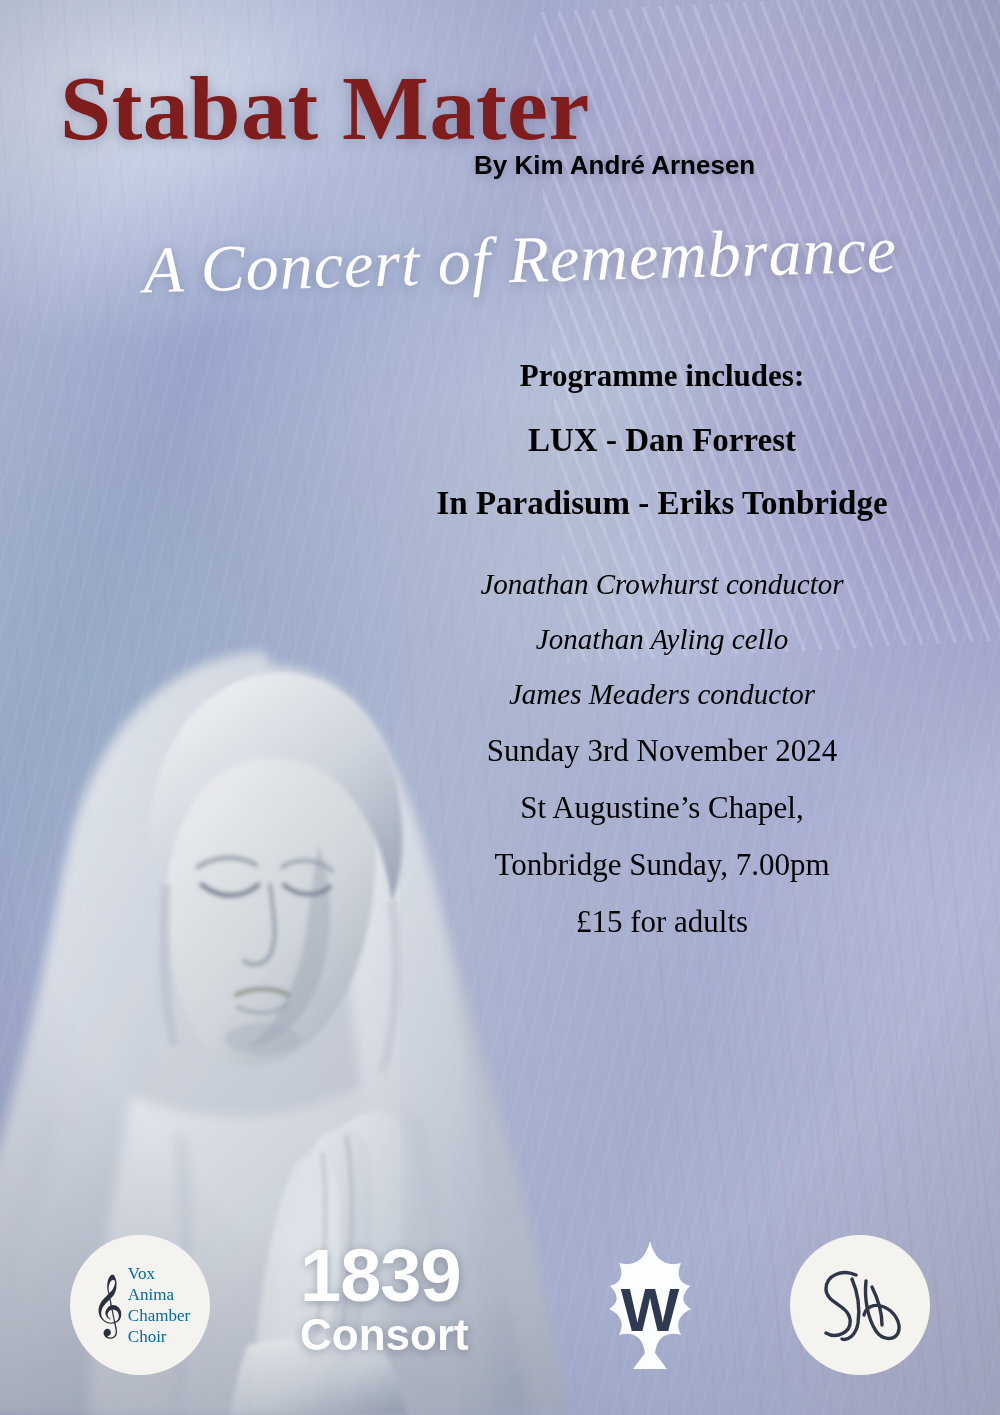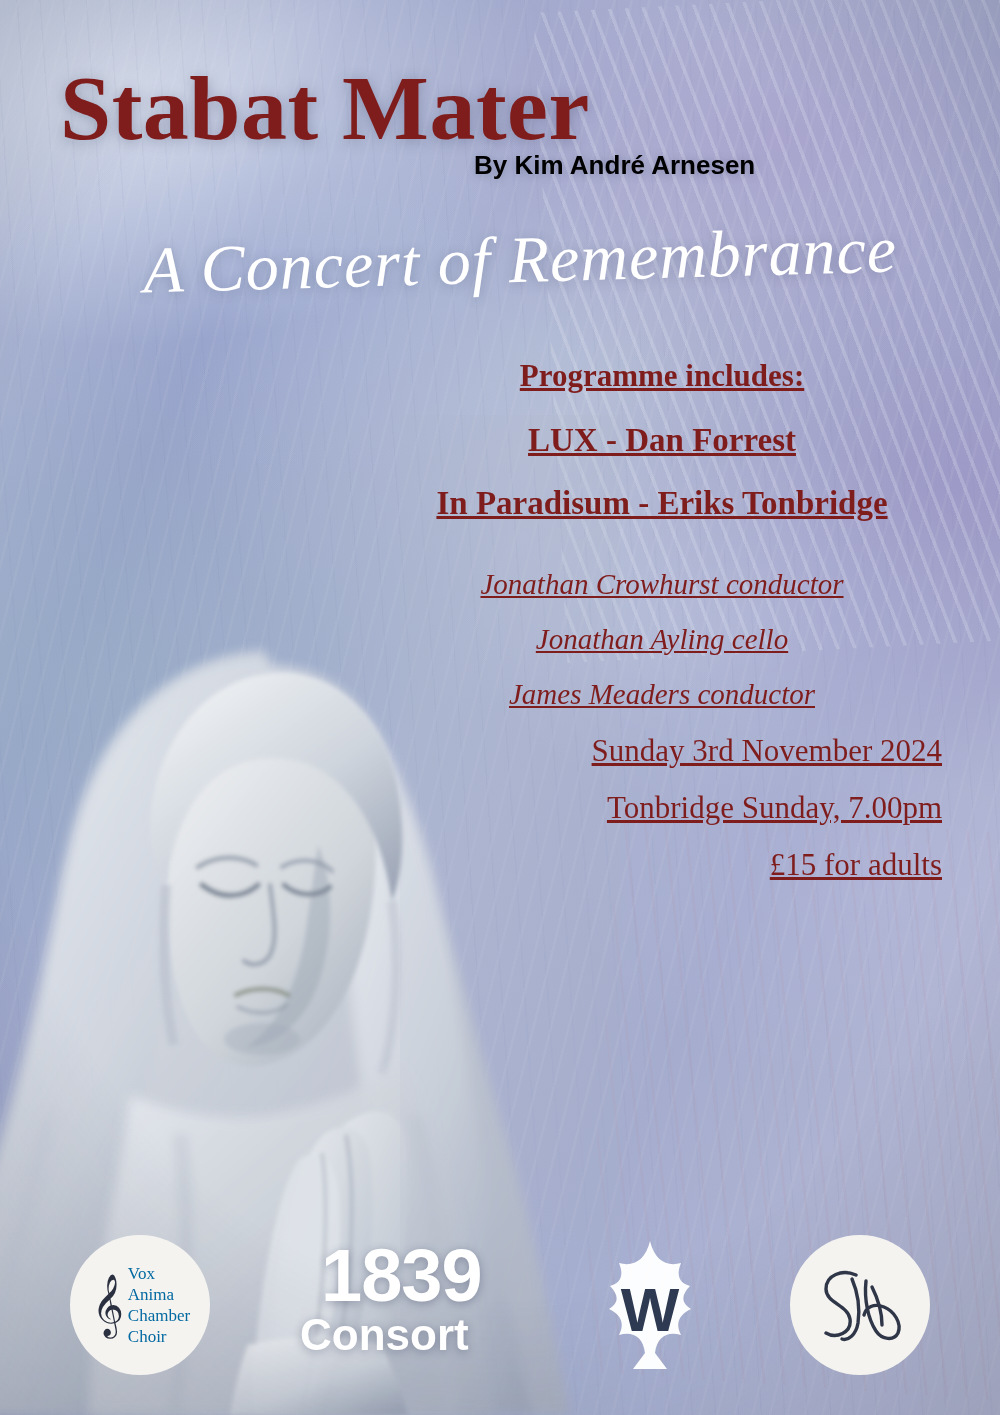--- a/index.html
+++ b/index.html
@@ -124,22 +124,21 @@
     transform: rotate(-1.6deg);
     white-space: nowrap;
   }
 
   .info {
     position: absolute;
     right: 58px;
     top: 358px;
     width: 560px;
     text-align: right;
-    color: #7f1d1d;
-    text-decoration: underline;
+    color: #000000;
   }
   .prog-head {
     font-family: "Liberation Serif", serif;
     font-weight: 700;
     font-size: 31px;
     margin-bottom: 28px;
     text-align: center;
   }
   .prog-item {
     font-family: "Liberation Serif", serif;
@@ -153,20 +152,21 @@
     font-family: "Liberation Serif", serif;
     font-style: italic;
     font-size: 29px;
     margin-bottom: 22px;
     text-align: center;
   }
   .detail {
     font-family: "Liberation Serif", serif;
     font-size: 31px;
     margin-bottom: 21px;
+    text-align: center;
   }
 
   
   .logos {
     position: absolute;
     left: 0; right: 0;
     bottom: 40px;
     height: 140px;
   }
   .logo-vox {
@@ -204,21 +204,20 @@
     left: 300px; top: 6px;
     font-family: "Liberation Sans", sans-serif;
     color: #ffffff;
     text-shadow: 0 2px 10px rgba(40,50,80,0.35);
   }
   .logo-1839 .n {
     font-size: 74px;
     font-weight: 700;
     letter-spacing: -1px;
     line-height: 0.95;
-    margin-left: 21px;
   }
   .logo-1839 .c {
     font-size: 44px;
     font-weight: 700;
     letter-spacing: 0px;
     line-height: 1;
     margin-top: 2px;
   }
 
   .logo-leaf {
@@ -353,20 +352,21 @@
     <div class="prog-item">LUX - Dan Forrest</div>
     <div class="prog-item">In Paradisum -  Eriks Tonbridge</div>
 
     <div class="gap"></div>
 
     <div class="credit">Jonathan Crowhurst conductor</div>
     <div class="credit">Jonathan Ayling cello</div>
     <div class="credit">James Meaders conductor</div>
 
     <div class="detail">Sunday 3rd November 2024</div>
+    <div class="detail">St Augustine’s Chapel,</div>
     <div class="detail">Tonbridge Sunday, 7.00pm</div>
     <div class="detail">£15 for adults</div>
   </div>
 
   <div class="logos">
 
     <div class="logo-vox">
       <div class="vox-inner">
         <span class="vox-clef">𝄞</span>
         <span class="vox-words">

